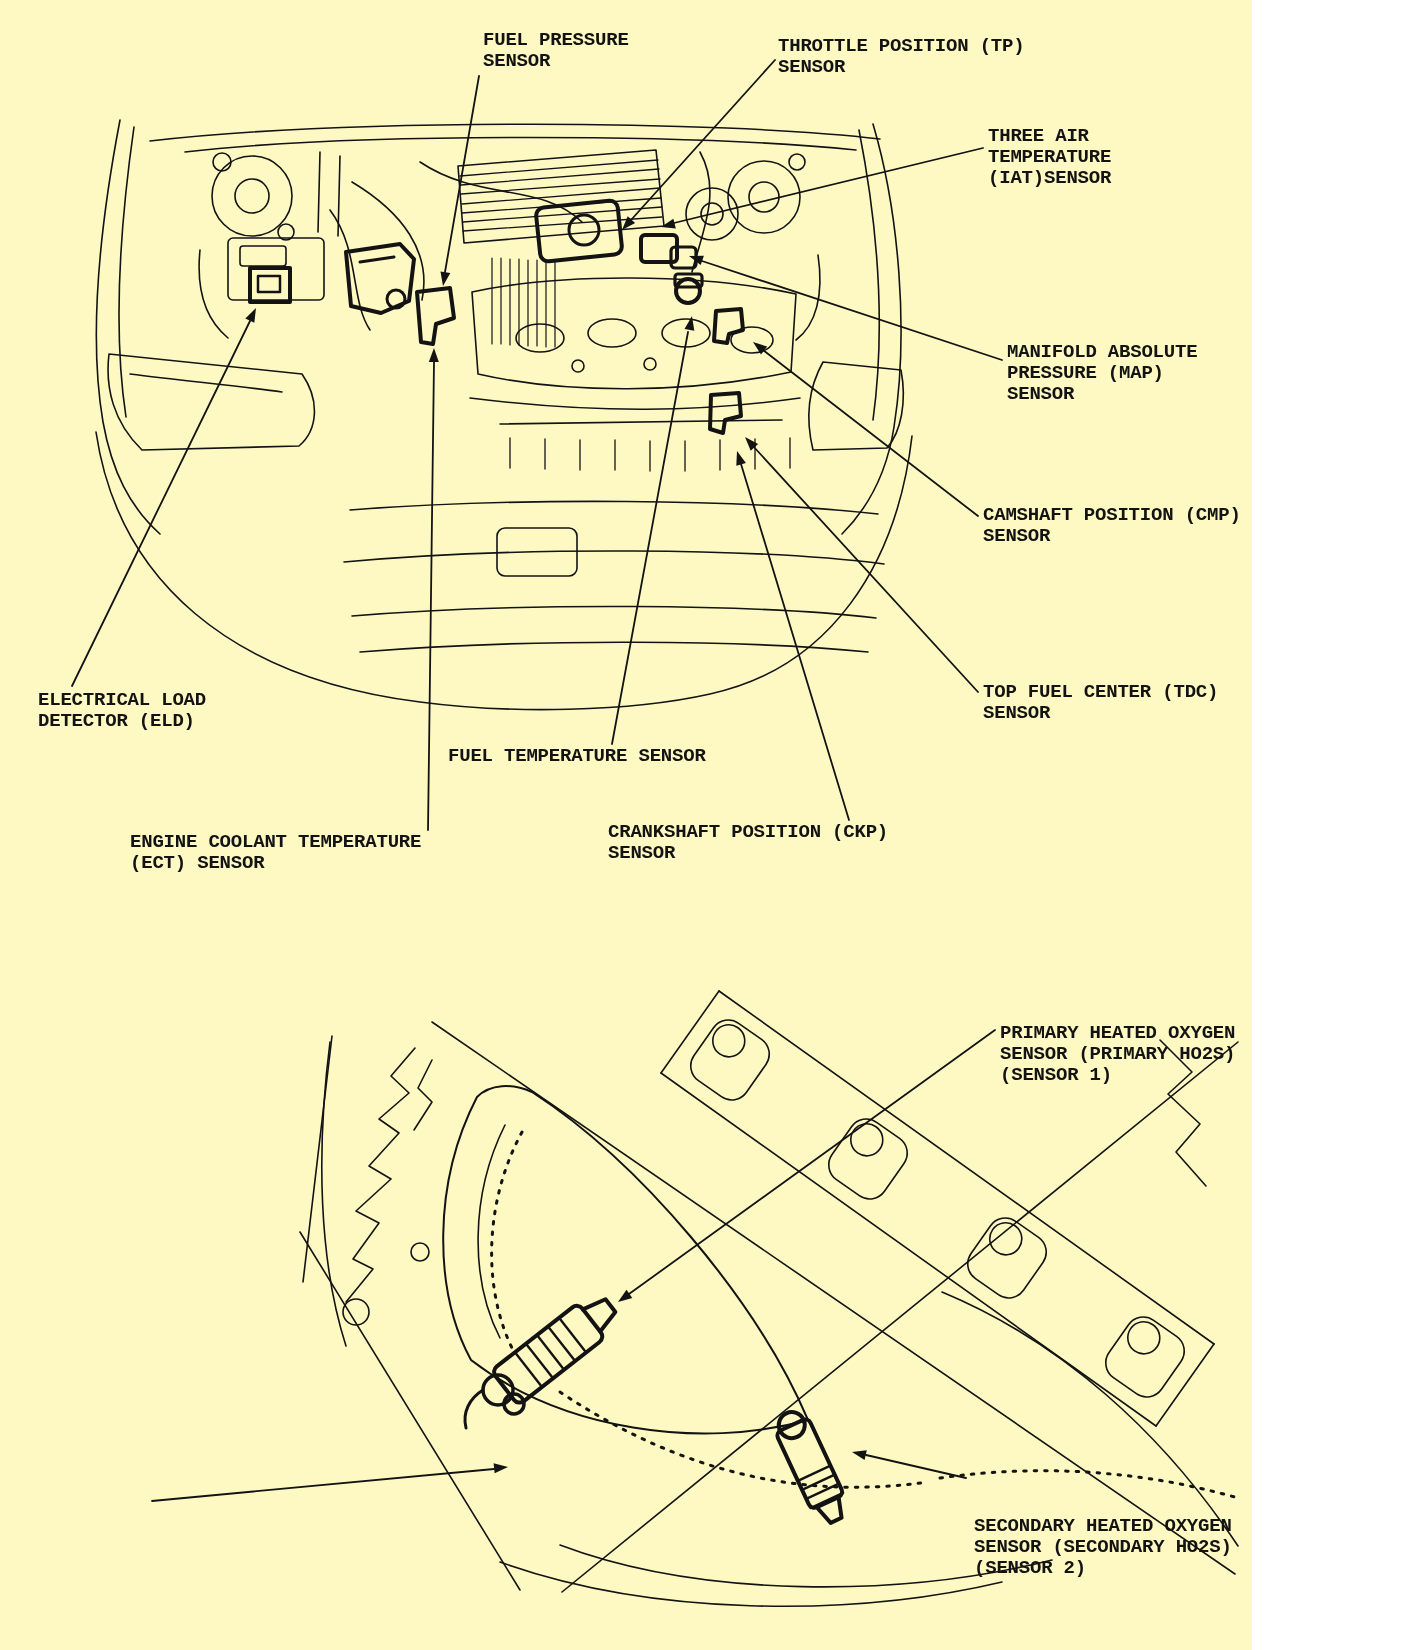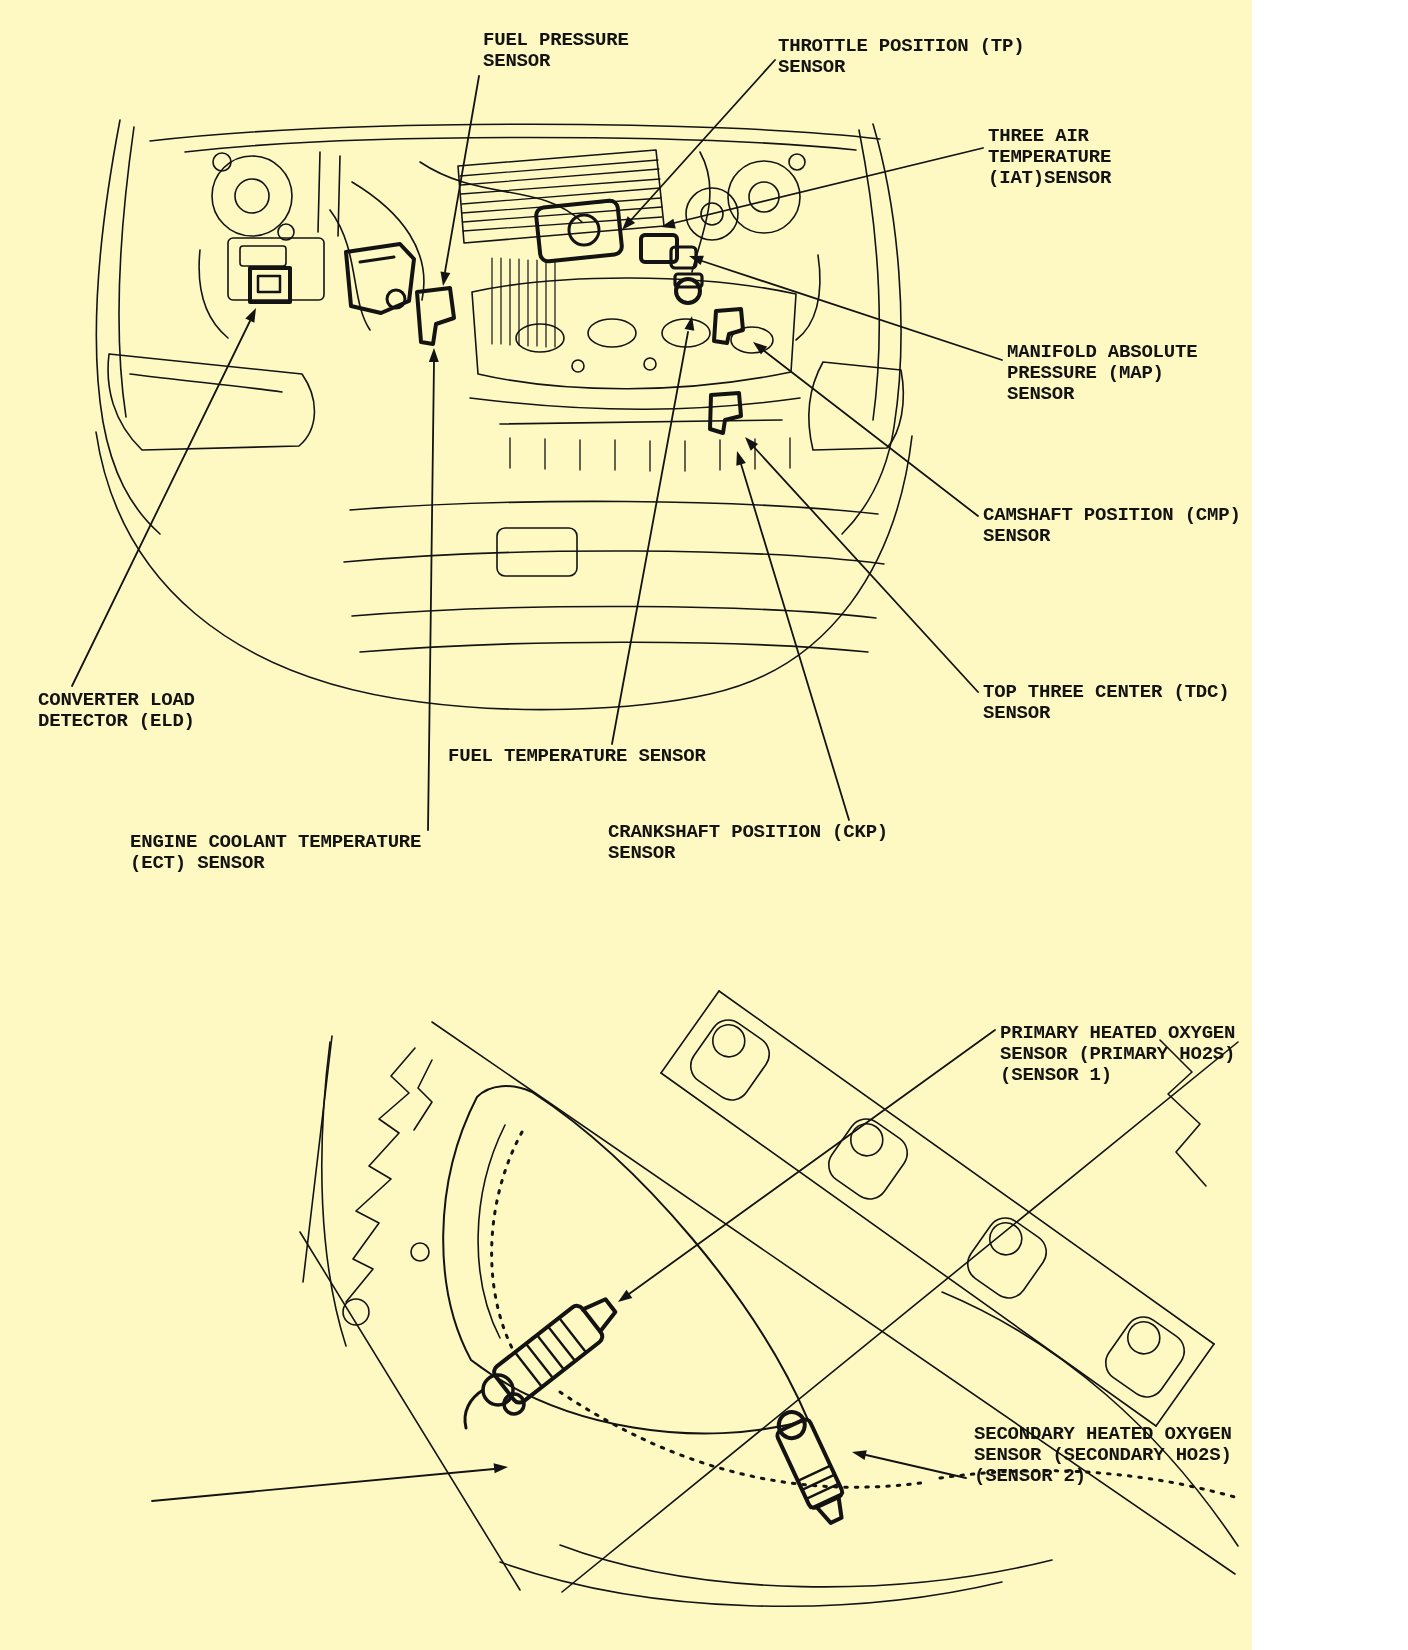--- a/index.html
+++ b/index.html
@@ -209,42 +209,42 @@
   <div class="callout" style="left:1007px;top:342px">
     <div>MANIFOLD ABSOLUTE</div>
     <div>PRESSURE (MAP)</div>
     <div>SENSOR</div>
   </div>
   <div class="callout" style="left:983px;top:505px">
     <div>CAMSHAFT POSITION (CMP)</div>
     <div>SENSOR</div>
   </div>
   <div class="callout" style="left:983px;top:682px">
-    <div>TOP THREE CENTER (TDC)</div>
+    <div>TOP FUEL CENTER (TDC)</div>
     <div>SENSOR</div>
   </div>
   <div class="callout" style="left:38px;top:690px">
-    <div>CONVERTER LOAD</div>
+    <div>ELECTRICAL LOAD</div>
     <div>DETECTOR (ELD)</div>
   </div>
   <div class="callout" style="left:448px;top:746px">
     <div>FUEL TEMPERATURE SENSOR</div>
   </div>
   <div class="callout" style="left:130px;top:832px">
     <div>ENGINE COOLANT TEMPERATURE</div>
     <div>(ECT) SENSOR</div>
   </div>
   <div class="callout" style="left:608px;top:822px">
     <div>CRANKSHAFT POSITION (CKP)</div>
     <div>SENSOR</div>
   </div>
   <div class="callout" style="left:1000px;top:1023px">
     <div>PRIMARY HEATED OXYGEN</div>
     <div>SENSOR (PRIMARY HO2S)</div>
     <div>(SENSOR 1)</div>
   </div>
-  <div class="callout" style="left:974px;top:1424px">
+  <div class="callout" style="left:974px;top:1516px">
     <div>SECONDARY HEATED OXYGEN</div>
     <div>SENSOR (SECONDARY HO2S)</div>
     <div>(SENSOR 2)</div>
   </div>
 
 </div>
 
 </body></html>

